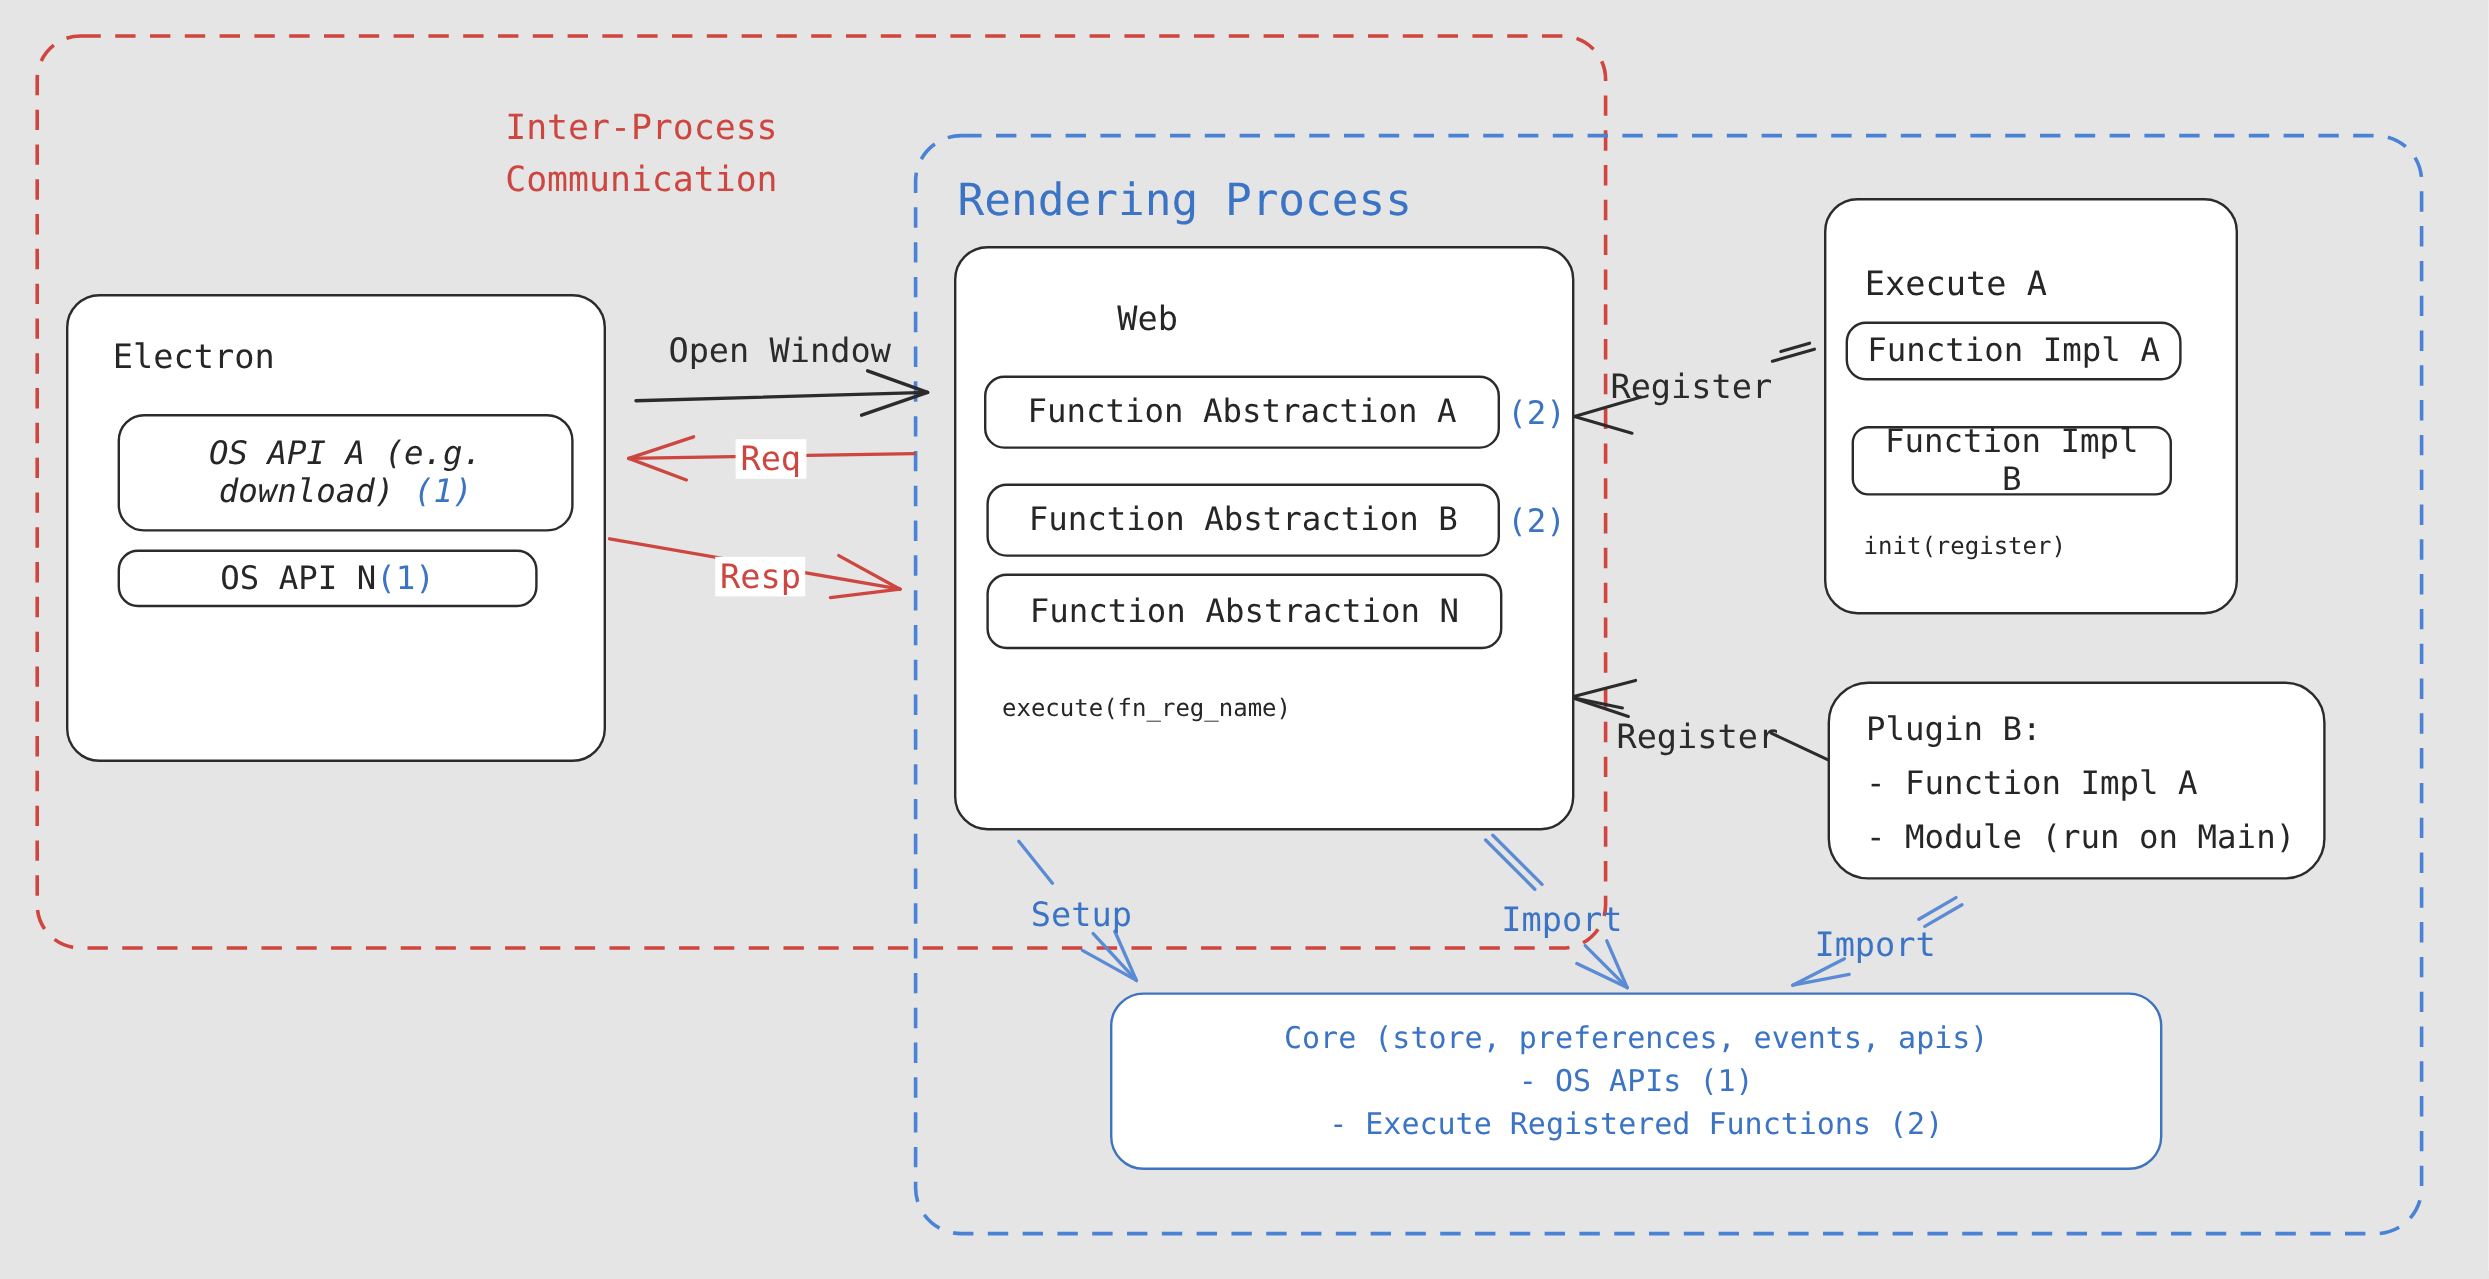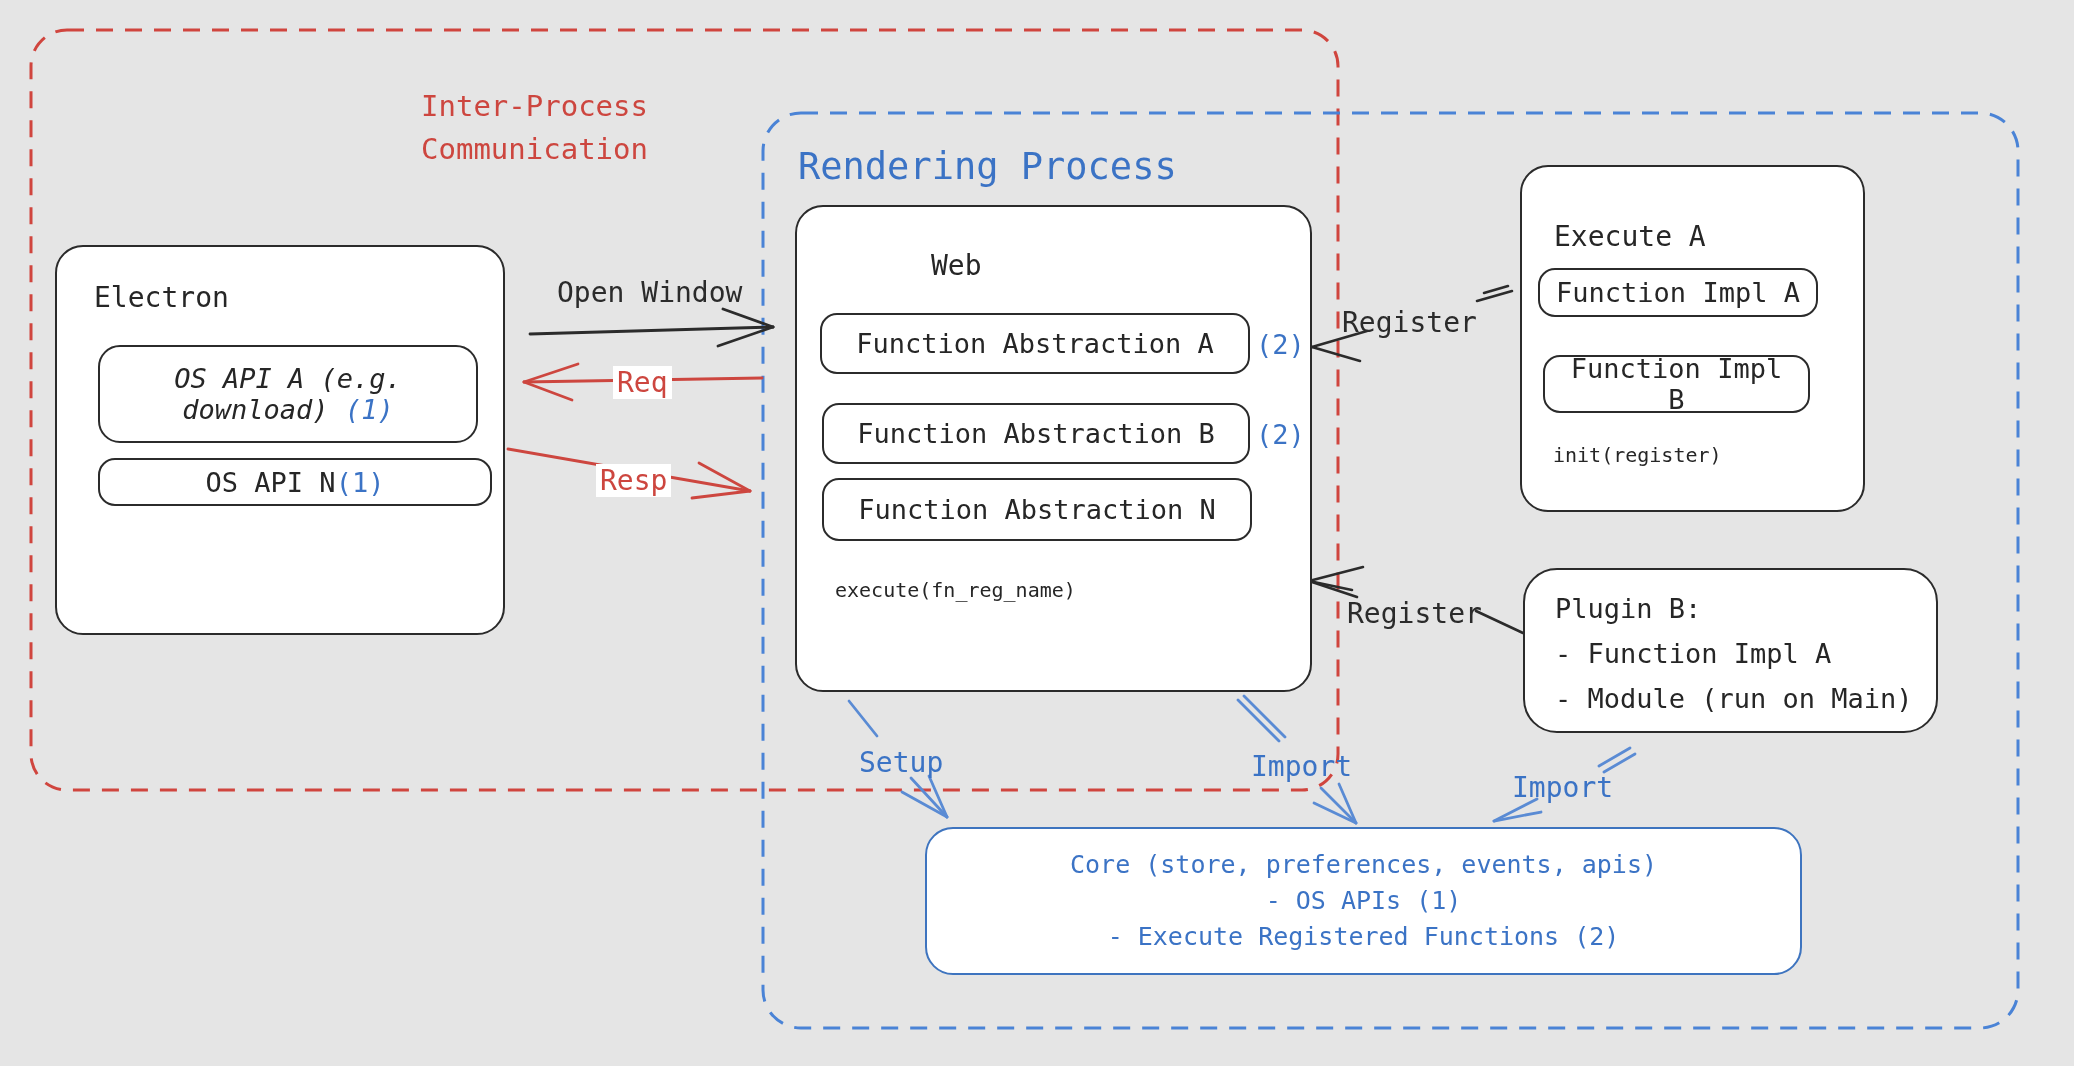--- a/index.html
+++ b/index.html
@@ -163,21 +163,21 @@
   <div class="grouplabel-blue" style="left:798px;top:145px;">Rendering Process</div>
 
   <div class="box" style="left:55px;top:245px;width:450px;height:390px;"></div>
   <div class="boxtitle" style="left:94px;top:281px;">Electron</div>
   <div class="pill" style="left:98px;top:345px;width:380px;height:98px;border-radius:22px;font-style:italic;">
     <div>
       <span>OS API A (e.g. download)</span>
       <span class="badge-blue">(1)</span>
     </div>
   </div>
-  <div class="pill" style="left:98px;top:458px;width:394px;height:48px;">
+  <div class="pill" style="left:98px;top:458px;width:350px;height:48px;">
     <span>OS API N</span>
     <span class="badge-blue">(1)</span>
   </div>
 
   <div class="box" style="left:795px;top:205px;width:517px;height:487px;"></div>
   <div class="boxtitle" style="left:931px;top:249px;">Web</div>
 
   <div class="pill" style="left:820px;top:313px;width:430px;height:61px;">
     <span>Function Abstraction A</span>
   </div>
@@ -192,21 +192,21 @@
     <span>Function Abstraction N</span>
   </div>
 
   <div class="codeline" style="left:835px;top:578px;">execute(fn_reg_name)</div>
 
   <div class="box" style="left:1520px;top:165px;width:345px;height:347px;"></div>
   <div class="boxtitle" style="left:1554px;top:220px;">Execute A</div>
   <div class="pill" style="left:1538px;top:268px;width:280px;height:49px;">
     <span>Function Impl A</span>
   </div>
-  <div class="pill" style="left:1543px;top:355px;width:267px;height:58px;">
+  <div class="pill" style="left:1543px;top:355px;width:267px;height:58px;border-radius:14px;">
     <span>Function Impl B</span>
   </div>
   <div class="codeline" style="left:1553px;top:443px;">init(register)</div>
 
   <div class="box" style="left:1523px;top:568px;width:415px;height:165px;border-radius:34px;"></div>
   <div class="textlines" style="left:1555px;top:586px;">Plugin B:
 - Function Impl A
 - Module (run on Main)</div>
 
   <div id="core-box" style="left:925px;top:827px;width:877px;height:148px;">

